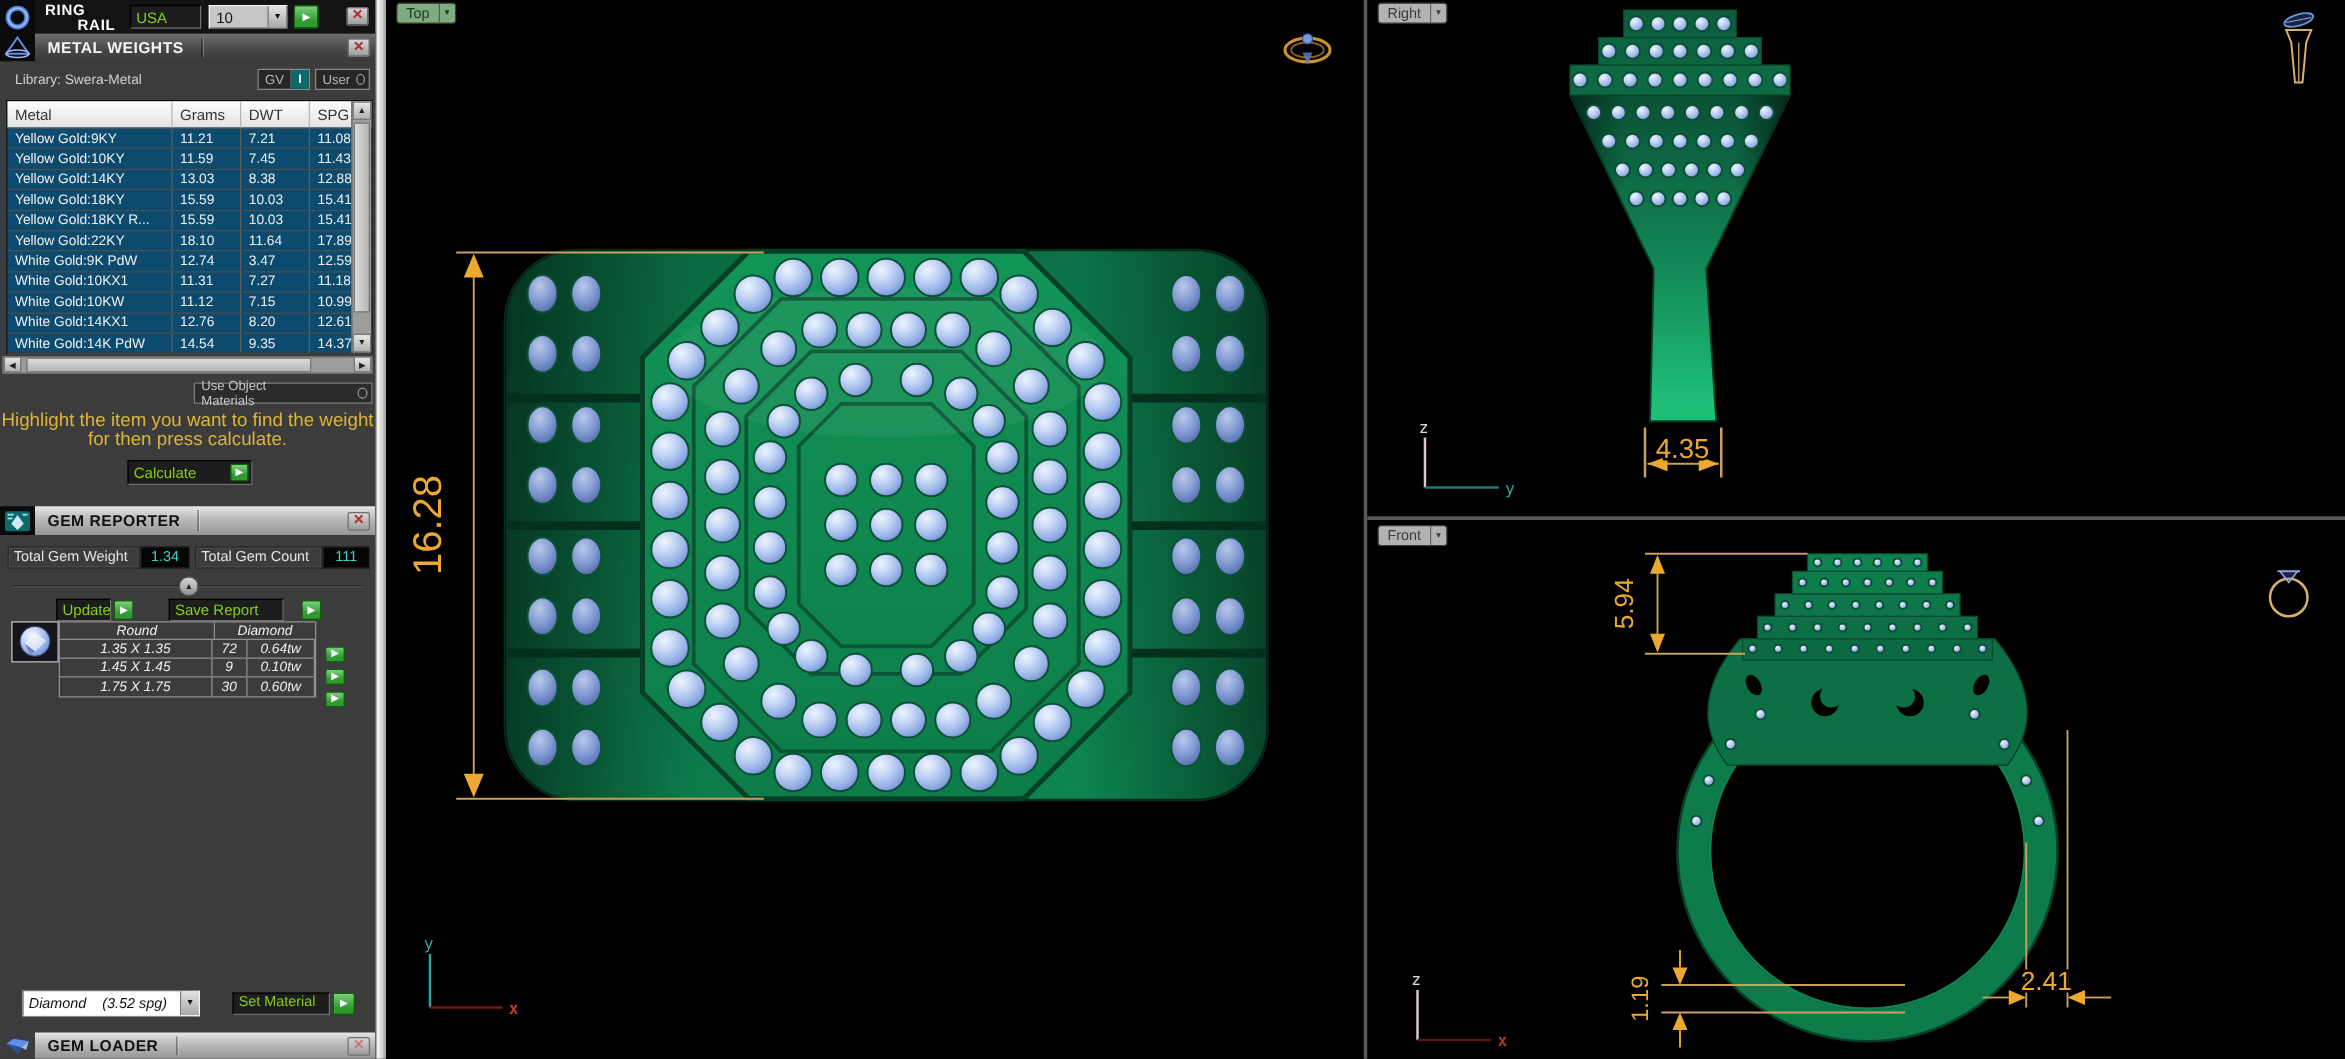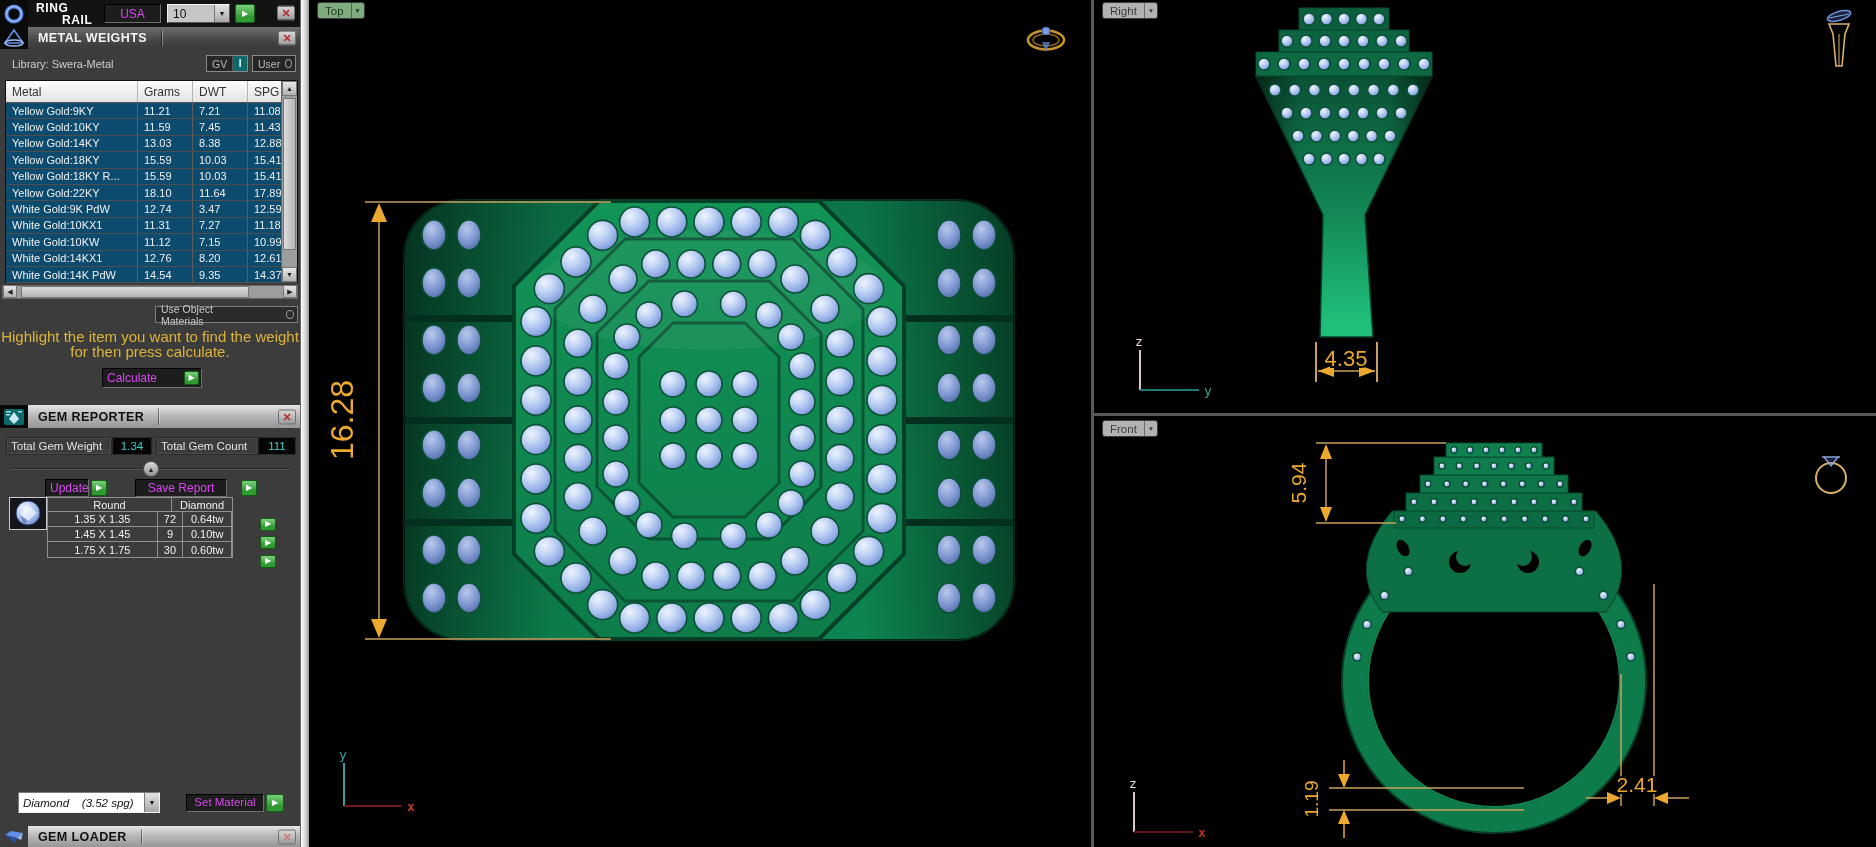--- a/index.html
+++ b/index.html
@@ -15,21 +15,21 @@
   .pbar.dark{background:linear-gradient(#6e6e6e,#474747 60%,#3a3a3a);color:#f4f4f4;}
   .ptitle{font-weight:bold;font-size:12.5px;letter-spacing:.4px;margin-left:10px;white-space:nowrap;}
   .pdiv{width:1px;height:70%;background:rgba(0,0,0,.45);box-shadow:1px 0 0 rgba(255,255,255,.35);margin-left:14px;}
   .xbtn{position:absolute;right:4px;top:50%;transform:translateY(-50%);width:18px;height:15px;
     background:linear-gradient(#d8d8d8,#9c9c9c);border:1px solid #6f6f6f;border-radius:2px;
     color:#b03030;font-size:11px;font-weight:bold;line-height:13px;text-align:center;cursor:pointer;}
   
   #rr-row{position:absolute;left:0;top:0;width:300px;height:27px;background:#131313;}
   #rr-row .t1{position:absolute;left:36px;top:1px;color:#fff;font-weight:bold;font-size:12px;letter-spacing:.6px;}
   #rr-row .t2{position:absolute;left:62px;top:13px;color:#fff;font-weight:bold;font-size:12px;letter-spacing:.6px;}
-  .field{background:#1d1d1d;border:1px solid;border-color:#000 #6f6f6f #6f6f6f #000;color:#d946ef;font-size:12px;text-align:center;}
+  .field{background:#1d1d1d;border:1px solid;border-color:#000 #6f6f6f #6f6f6f #000;color:#84cc16;font-size:12px;}
   #usa-field{position:absolute;left:104px;top:4px;width:57px;height:19px;padding:1px 4px;}
   .combo{display:flex;align-items:center;background:#c6c6c6;border:1px solid;border-color:#f2f2f2 #555 #555 #f2f2f2;color:#111;font-size:12px;}
   #size-combo{position:absolute;left:167px;top:4px;width:63px;height:19px;}
   #size-combo .val{flex:1;padding-left:5px;}
   .carrow{width:15px;height:100%;background:linear-gradient(#e3e3e3,#a8a8a8);border-left:1px solid #777;
     display:flex;align-items:center;justify-content:center;font-size:7px;color:#111;}
   .play{display:inline-flex;align-items:center;justify-content:center;
     background:linear-gradient(#7cd07c,#2f9a2f 70%);border:1px solid #135c13;border-radius:2px;color:#fff;}
   .play::before{content:"\25B6";font-size:8px;line-height:1;}
   #rr-play{position:absolute;left:235px;top:4px;width:20px;height:19px;}
@@ -77,21 +77,21 @@
   #tgc-l{left:156px;top:437px;width:102px;} #tgc-v{left:258px;top:437px;width:38px;}
   #divider-toggle{position:absolute;left:10px;top:468px;width:280px;border-top:1px solid #272727;box-shadow:0 1px 0 #555;}
   #div-up{position:absolute;left:133px;top:-8px;width:16px;height:16px;border-radius:50%;
     background:linear-gradient(#d9d9d9,#8f8f8f);border:1px solid #555;color:#222;font-size:7px;
     display:flex;align-items:center;justify-content:center;}
   #upd-box{position:absolute;left:45px;top:479px;width:44px;height:18px;padding:1px 4px;}
   #upd-play{position:absolute;left:91px;top:480px;width:16px;height:16px;}
   #save-box{position:absolute;left:135px;top:479px;width:92px;height:18px;padding:1px 4px;}
   #save-play{position:absolute;left:241px;top:480px;width:16px;height:16px;}
   #gem-thumb{position:absolute;left:9px;top:497px;width:38px;height:33px;background:#14161c;border:1px solid #c9c9c9;}
-  #gem-table{position:absolute;left:47px;top:497px;width:186px;border:1px solid #909090;color:#f0f0f0;font-size:11px;}
+  #gem-table{position:absolute;left:47px;top:497px;width:206px;border:1px solid #909090;color:#f0f0f0;font-size:11px;font-style:italic;}
   .grh{display:flex;height:14px;border-bottom:1px solid #909090;}
   .grh>div{display:flex;align-items:center;justify-content:center;}
   .gc-size{width:124px;border-right:1px solid #909090;}
   .gc-rest{flex:1;}
   .grow{display:flex;height:15px;border-bottom:1px solid #909090;}
   .grow:last-child{border-bottom:none;}
   .grow>div{display:flex;align-items:center;justify-content:center;overflow:hidden;}
   .gc-count{width:29px;border-right:1px solid #909090;}
   .gc-weight{width:55px;border-right:1px solid #909090;}
   .gplay{width:16px;height:13px;margin-left:2px;margin-top:1px;}

